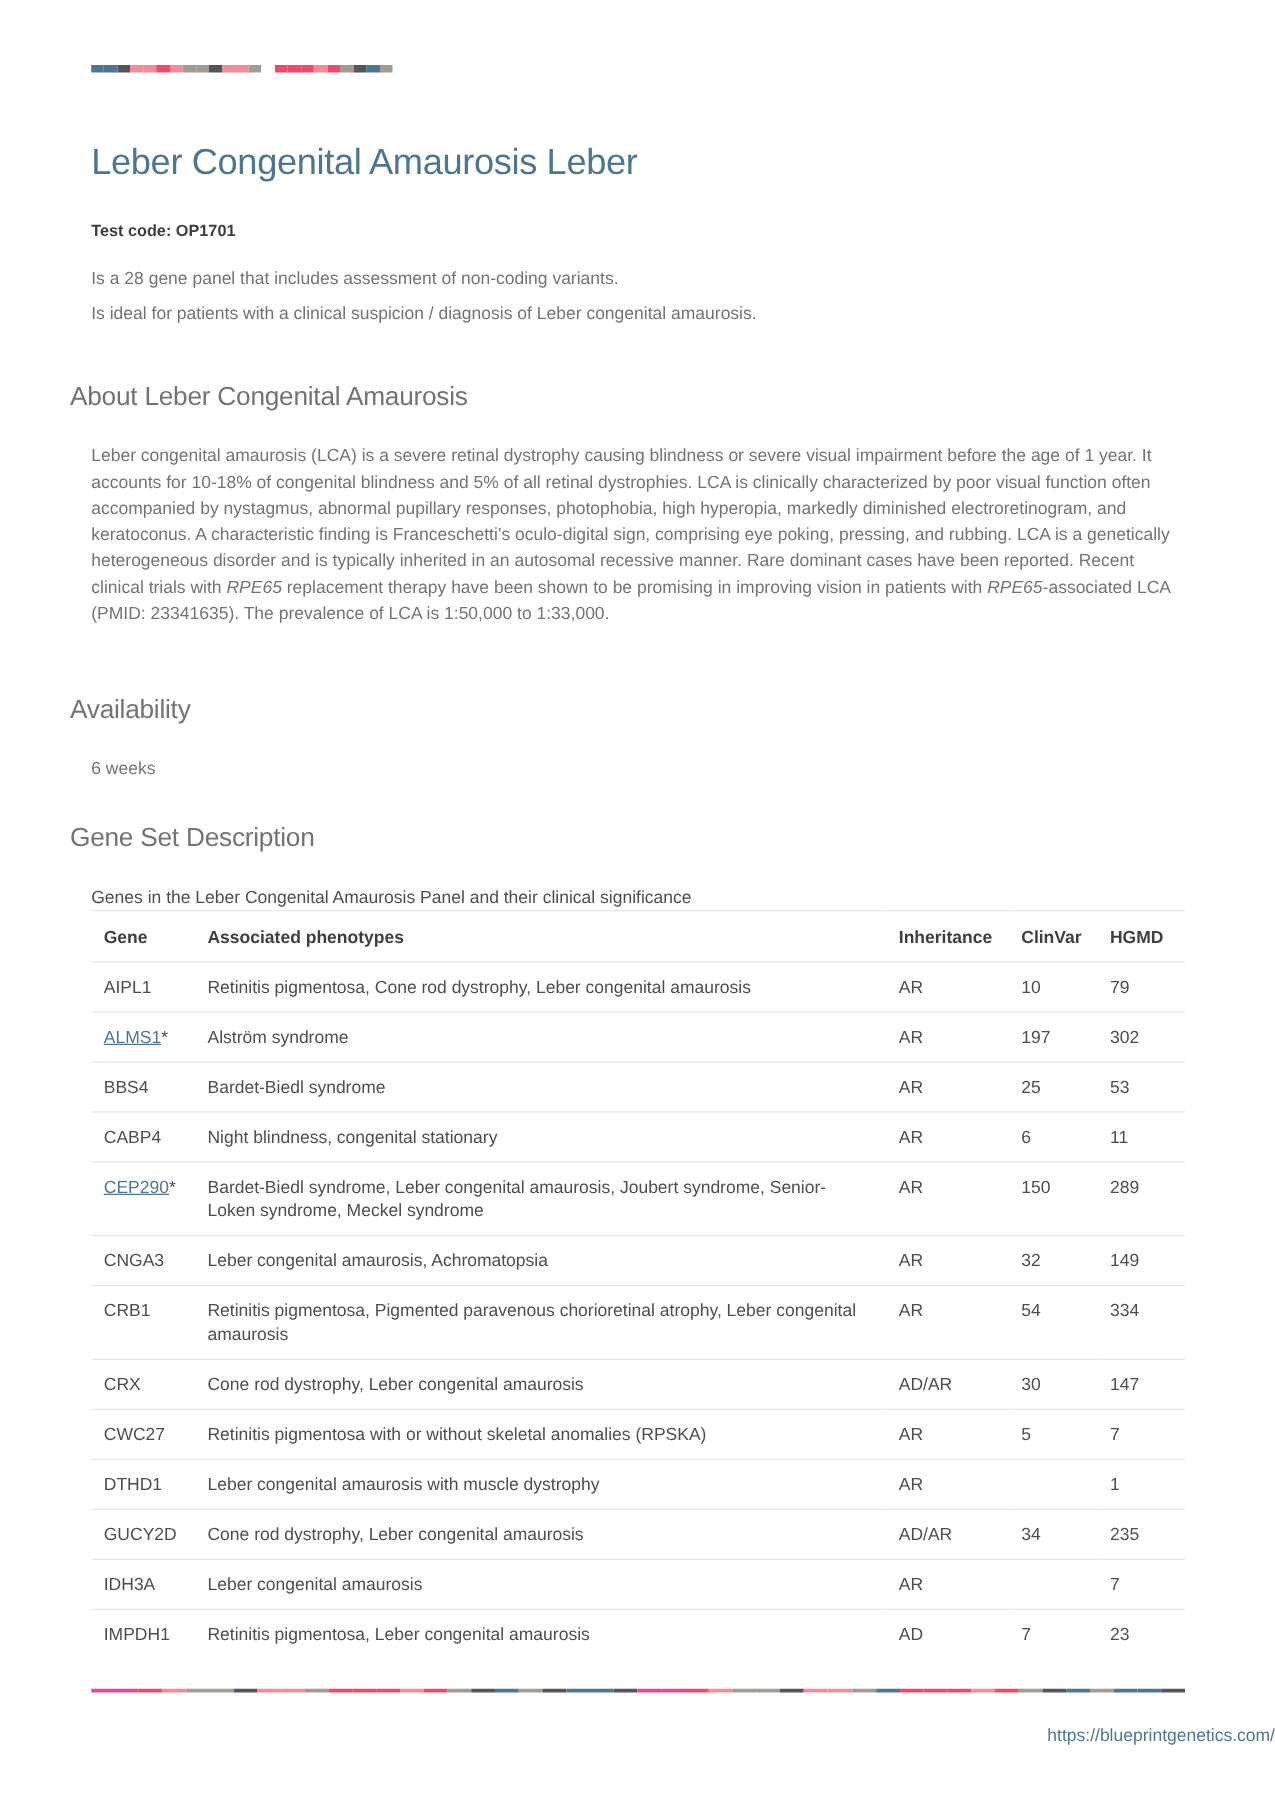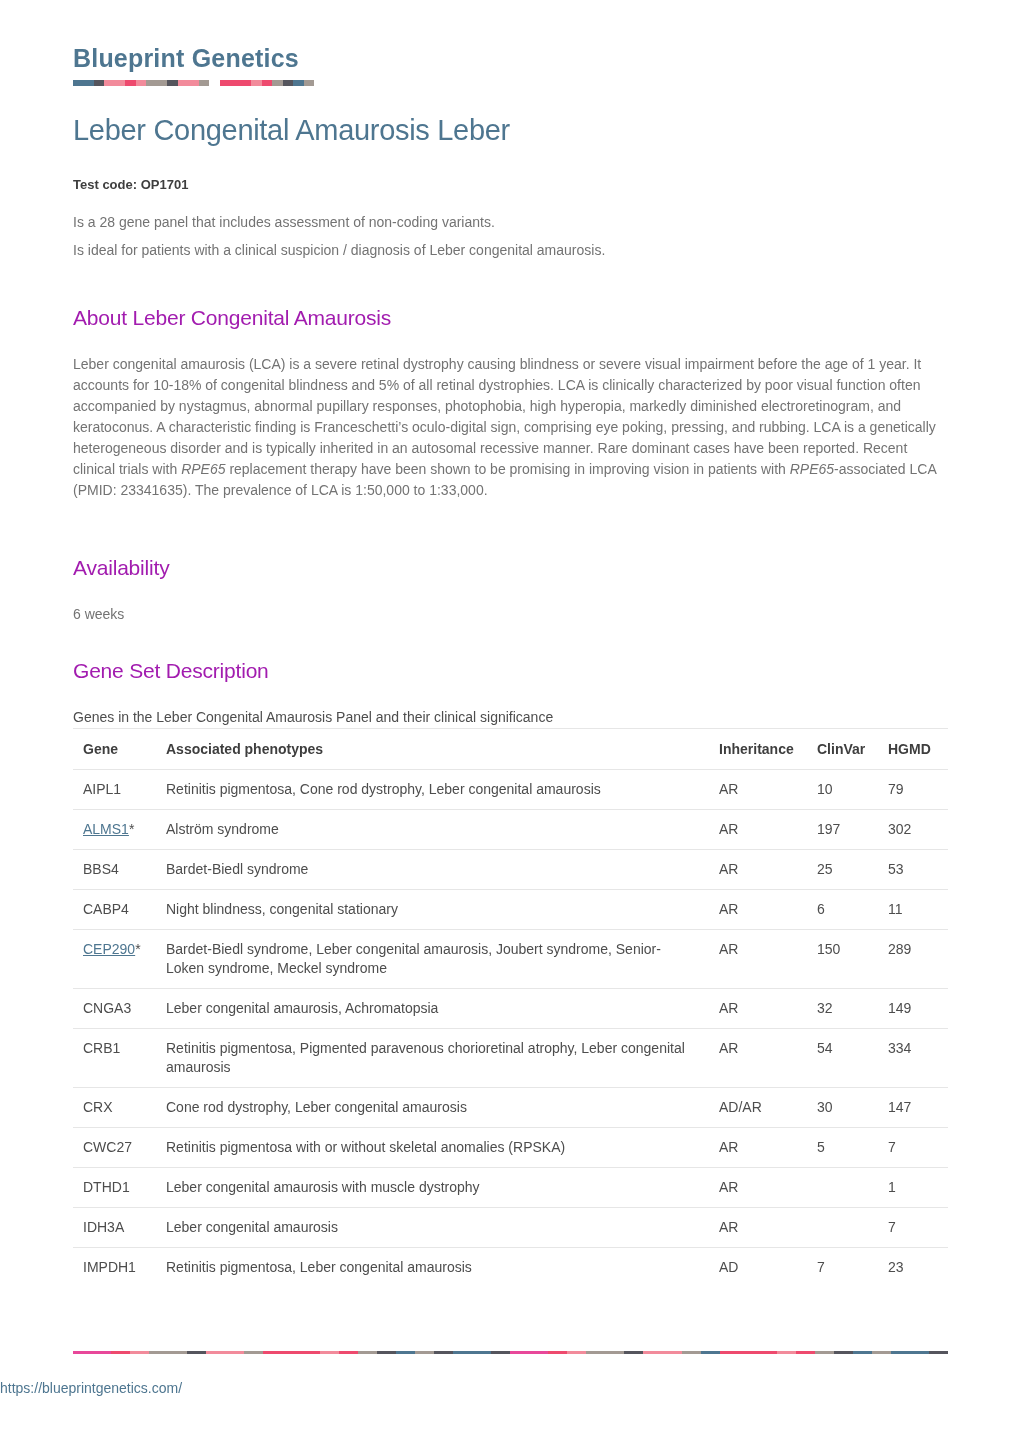--- a/index.html
+++ b/index.html
@@ -7,21 +7,21 @@
       width: 1020px; height: 1442px; position: relative; overflow: hidden;
       font-family: "Liberation Sans", sans-serif; color: #4a4a4a;
     }
     .logo { position: absolute; left: 73px; top: 44px; }
     .logo-text { font-size: 25px; font-weight: bold; color: #4e7690; letter-spacing: 0.2px; line-height: 28px; }
     .logo-stripe { display: flex; margin-top: 8px; height: 6px; width: 241px; }
     .logo-stripe span { display: block; height: 6px; }
     .title { position: absolute; left: 73px; top: 114px; font-size: 29px; color: #4e7690; margin: 0; font-weight: normal; letter-spacing: -0.3px; }
     .testcode { position: absolute; left: 73px; top: 177px; font-size: 13px; font-weight: bold; color: #3e3e3e; }
     .p { position: absolute; left: 73px; font-size: 14px; color: #737373; line-height: 21px; margin: 0; }
-    .h2 { position: absolute; left: 73px; font-size: 21px; color: #a21caf; margin: 0; font-weight: normal; letter-spacing: -0.2px; }
+    .h2 { position: absolute; left: 56px; font-size: 21px; color: #737373; margin: 0; font-weight: normal; letter-spacing: -0.2px; }
     .about { top: 354px; width: 878px; line-height: 21px; }
     .about i { font-style: italic; }
     .caption { position: absolute; left: 73px; top: 709px; font-size: 14px; color: #4d4d4d; }
     table.genes {
       position: absolute; left: 73px; top: 728px; width: 875px;
       border-collapse: collapse; font-size: 14px; color: #4d4d4d;
     }
     table.genes th, table.genes td {
       text-align: left; vertical-align: top; padding: 10px 10px 10px 10px;
       border-top: 1px solid #e6e6e6; line-height: 19px;
@@ -29,27 +29,26 @@
     table.genes th { font-weight: bold; color: #3e3e3e; padding-top: 11px; padding-bottom: 10px; }
     table.genes tr:last-child td { border-bottom: none; }
     .col-gene { width: 63px; }
     .col-pheno { width: 534px; }
     .col-inh { width: 78px; margin-top: 41px; }
     .col-clin { width: 51px; }
     .col-hgmd { width: 50px; }
     a.gene-link { color: #4e7690; text-decoration: underline; }
     .footer-stripe { position: absolute; left: 73px; top: 1351px; width: 875px; height: 3px; display: flex; }
     .footer-stripe span { display: block; height: 3px; }
-    .footer-url { position: absolute; left: 0; width: 1020px; top: 1380px; text-align: left; font-size: 14px; color: #4e7690; }
+    .footer-url { position: absolute; left: 0; width: 1020px; top: 1380px; text-align: right; font-size: 14px; color: #4e7690; }
   </style>
 </head>
 <body>
 
 <div class="logo">
-  <div class="logo-text">Blueprint Genetics</div>
   <div class="logo-stripe" id="logo-stripe">
       <span style="background: rgb(78, 118, 144); flex: 1 1 0%;"></span>
       <span style="background: rgb(78, 118, 144); flex: 1 1 0%;"></span>
       <span style="background: rgb(85, 85, 93); flex: 1 1 0%;"></span>
       <span style="background: rgb(242, 139, 155); flex: 1 1 0%;"></span>
       <span style="background: rgb(242, 139, 155); flex: 1 1 0%;"></span>
       <span style="background: rgb(238, 74, 110); flex: 1 1 0%;"></span>
       <span style="background: rgb(242, 139, 155); flex: 1 1 0%;"></span>
       <span style="background: rgb(163, 154, 147); flex: 1 1 0%;"></span>
       <span style="background: rgb(163, 154, 147); flex: 1 1 0%;"></span>
@@ -159,20 +158,27 @@
         <td>7</td>
       </tr>
       <tr>
         <td><span>DTHD1</span><span></span></td>
         <td>Leber congenital amaurosis with muscle dystrophy</td>
         <td>AR</td>
         <td></td>
         <td>1</td>
       </tr>
       <tr>
+        <td><span>GUCY2D</span><span></span></td>
+        <td>Cone rod dystrophy, Leber congenital amaurosis</td>
+        <td>AD/AR</td>
+        <td>34</td>
+        <td>235</td>
+      </tr>
+      <tr>
         <td><span>IDH3A</span><span></span></td>
         <td>Leber congenital amaurosis</td>
         <td>AR</td>
         <td></td>
         <td>7</td>
       </tr>
       <tr>
         <td><span>IMPDH1</span><span></span></td>
         <td>Retinitis pigmentosa, Leber congenital amaurosis</td>
         <td>AD</td>

